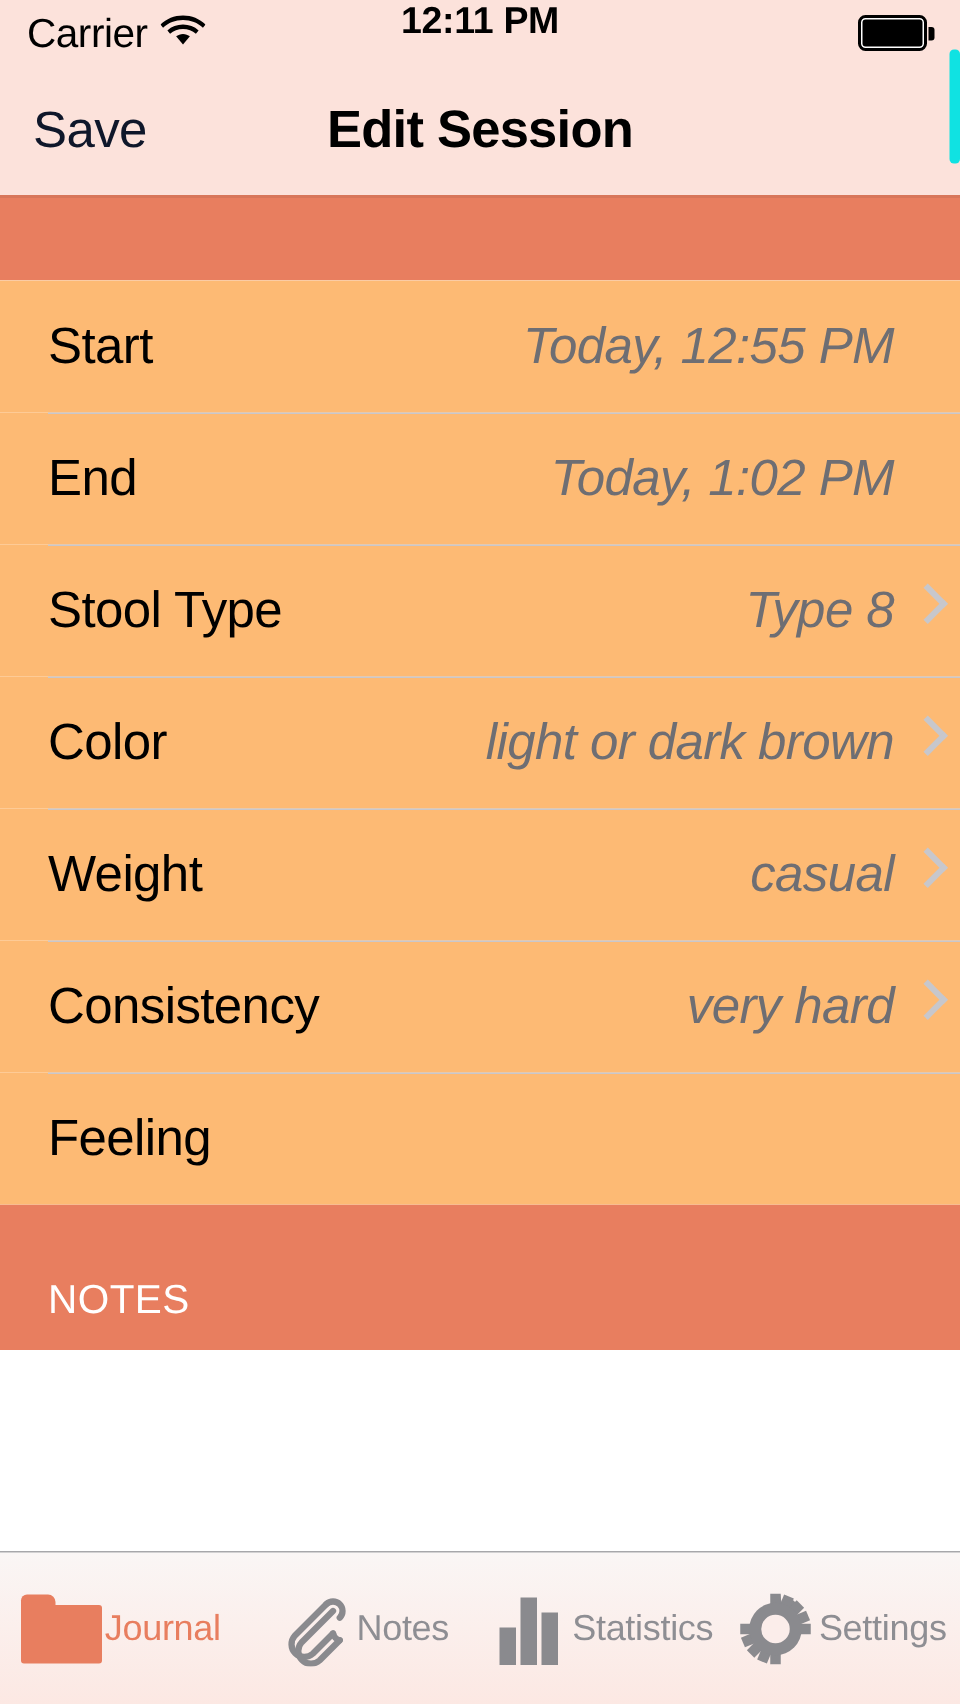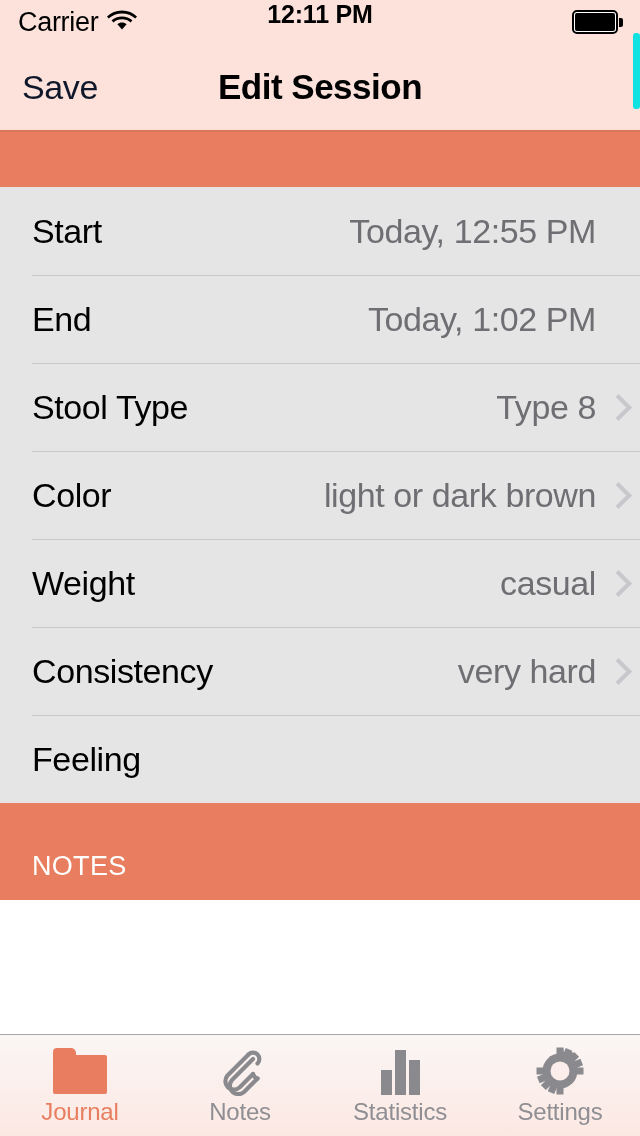--- a/index.html
+++ b/index.html
@@ -101,36 +101,36 @@
     font-size:27px; color:#ffffff;
     letter-spacing:0.3px;
     position:relative; top:15px;
   }
 
   .table { background:#fff; }
   .row {
     height:88px;
     display:flex; align-items:center;
     padding:0 16px 0 32px;
-    background:#e5e5e5;
+    background:#fdba74;
     position:relative;
   }
   .row + .row::before {
     content:""; position:absolute;
     left:32px; right:0; top:0; height:1px;
     background:#C8C7CC;
   }
   .row-label {
     font-size:34px; color:#000;
     letter-spacing:-0.4px;
     white-space:nowrap;
   }
   .row-right {
     margin-left:auto;
-    display:flex; align-items:center; gap:12px;
+    display:flex; align-items:flex-start; gap:12px;font-style:italic;
   }
   .row-value {
     font-size:34px; color:#6E6E73;
     letter-spacing:-0.4px;
     white-space:nowrap;
   }
   .chevron {
     width:16px; height:28px; flex:0 0 16px;
     position:relative;
   }
@@ -148,21 +148,21 @@
 
   
   .tabbar {
     flex:0 0 102px; height:102px;
     background:linear-gradient(#FAF6F5, #FCE8E3);
     border-top:1px solid #A7A7AA;
     display:flex;
   }
   .tab {
     flex:1 1 0;
-    display:flex; flex-direction:column;
+    display:flex; flex-direction:row;
     align-items:center; justify-content:center;
     gap:1px;
     cursor:pointer;
   }
   .tab-icon { width:56px; height:52px; display:flex; align-items:center; justify-content:center; }
   .tab-label {
     font-size:24px; color:#8E8E93; letter-spacing:-0.2px;
   }
   .tab.active .tab-label { color:#E87E5F; }
 

